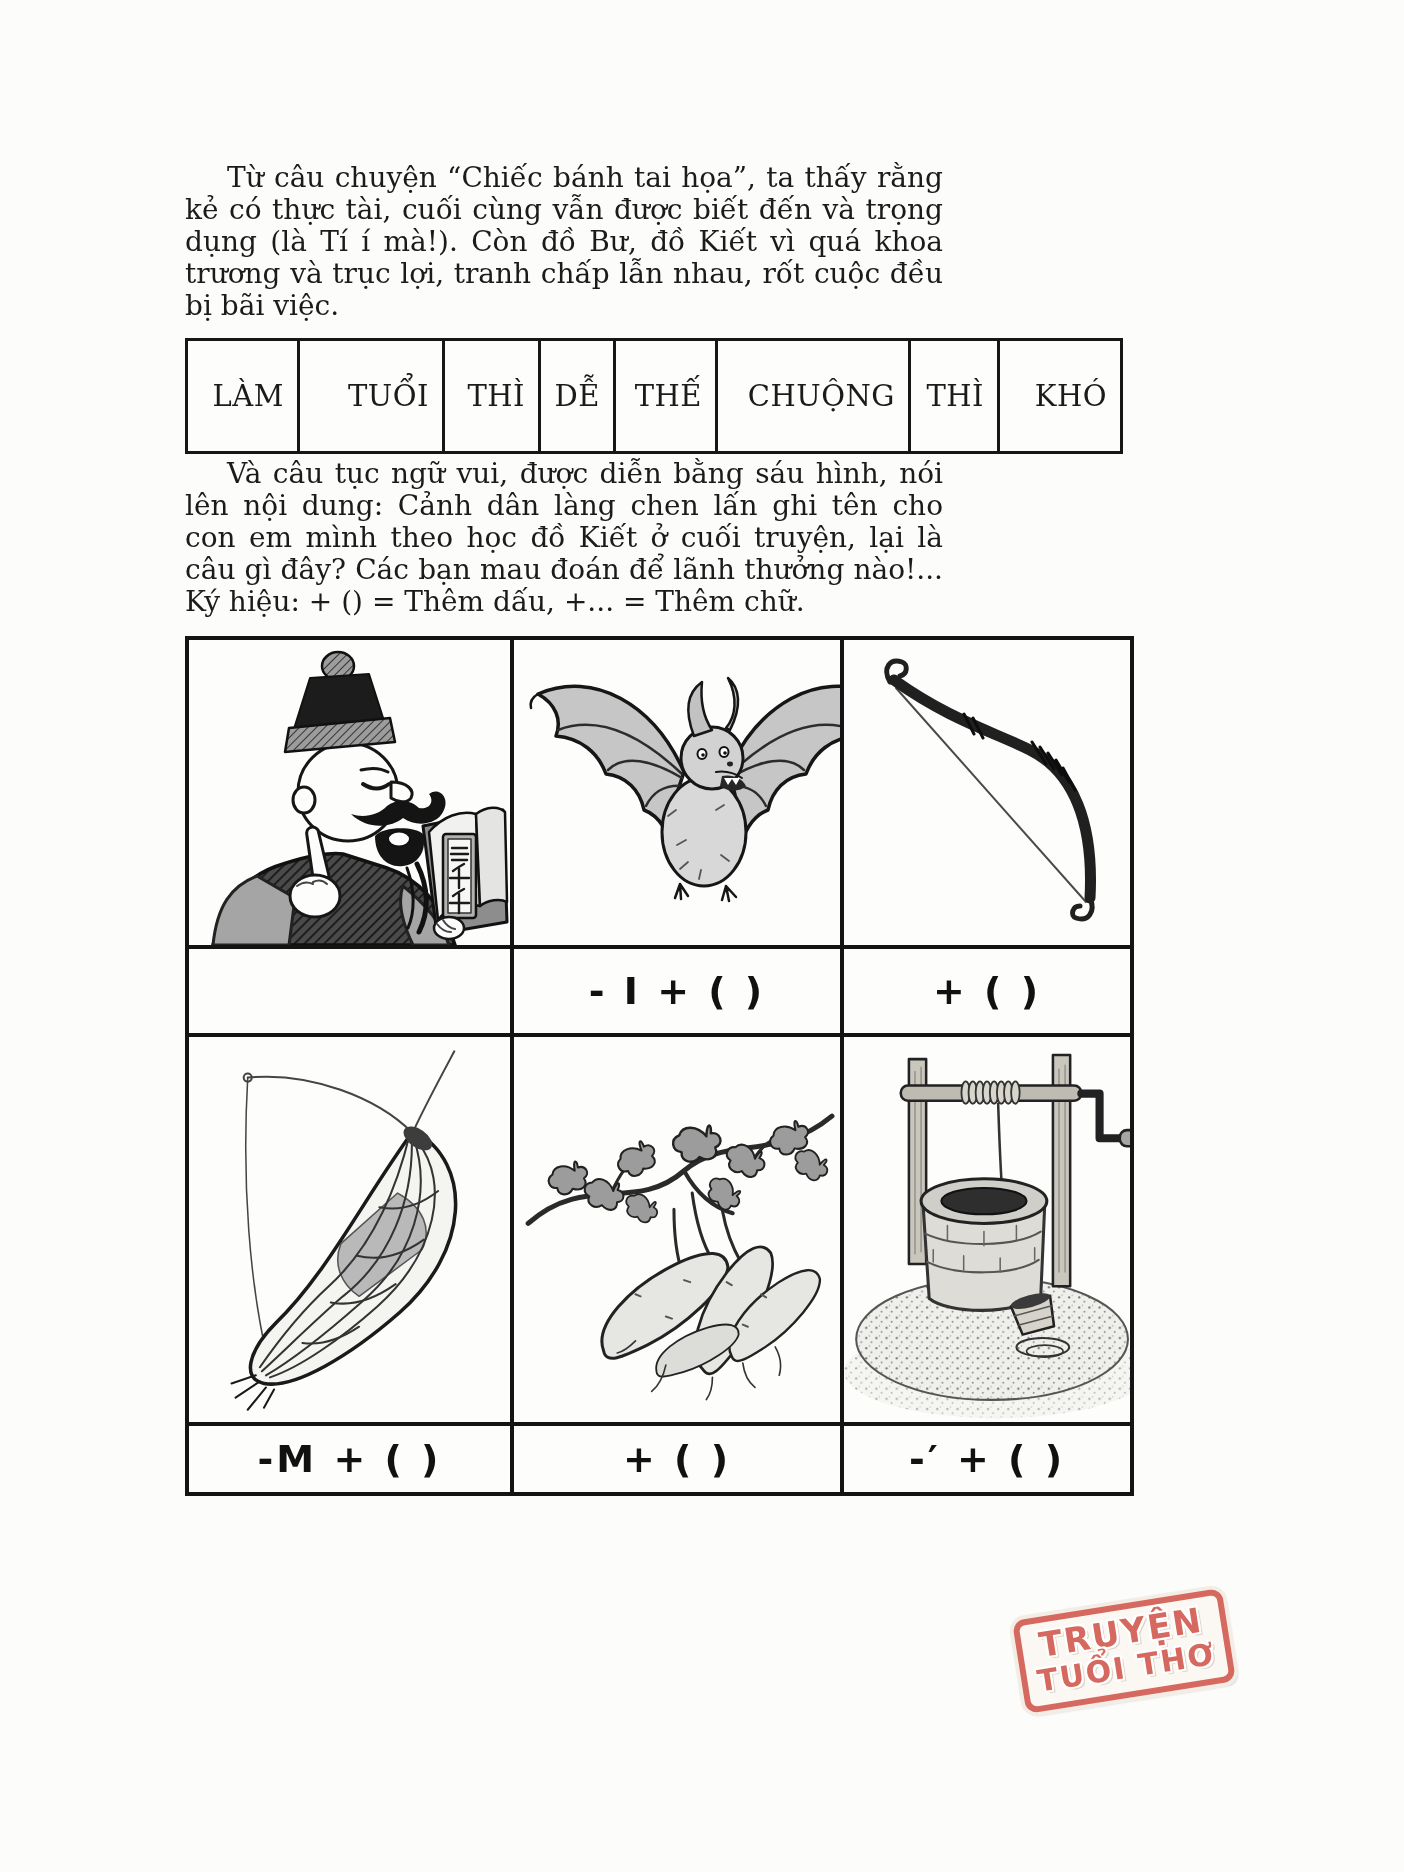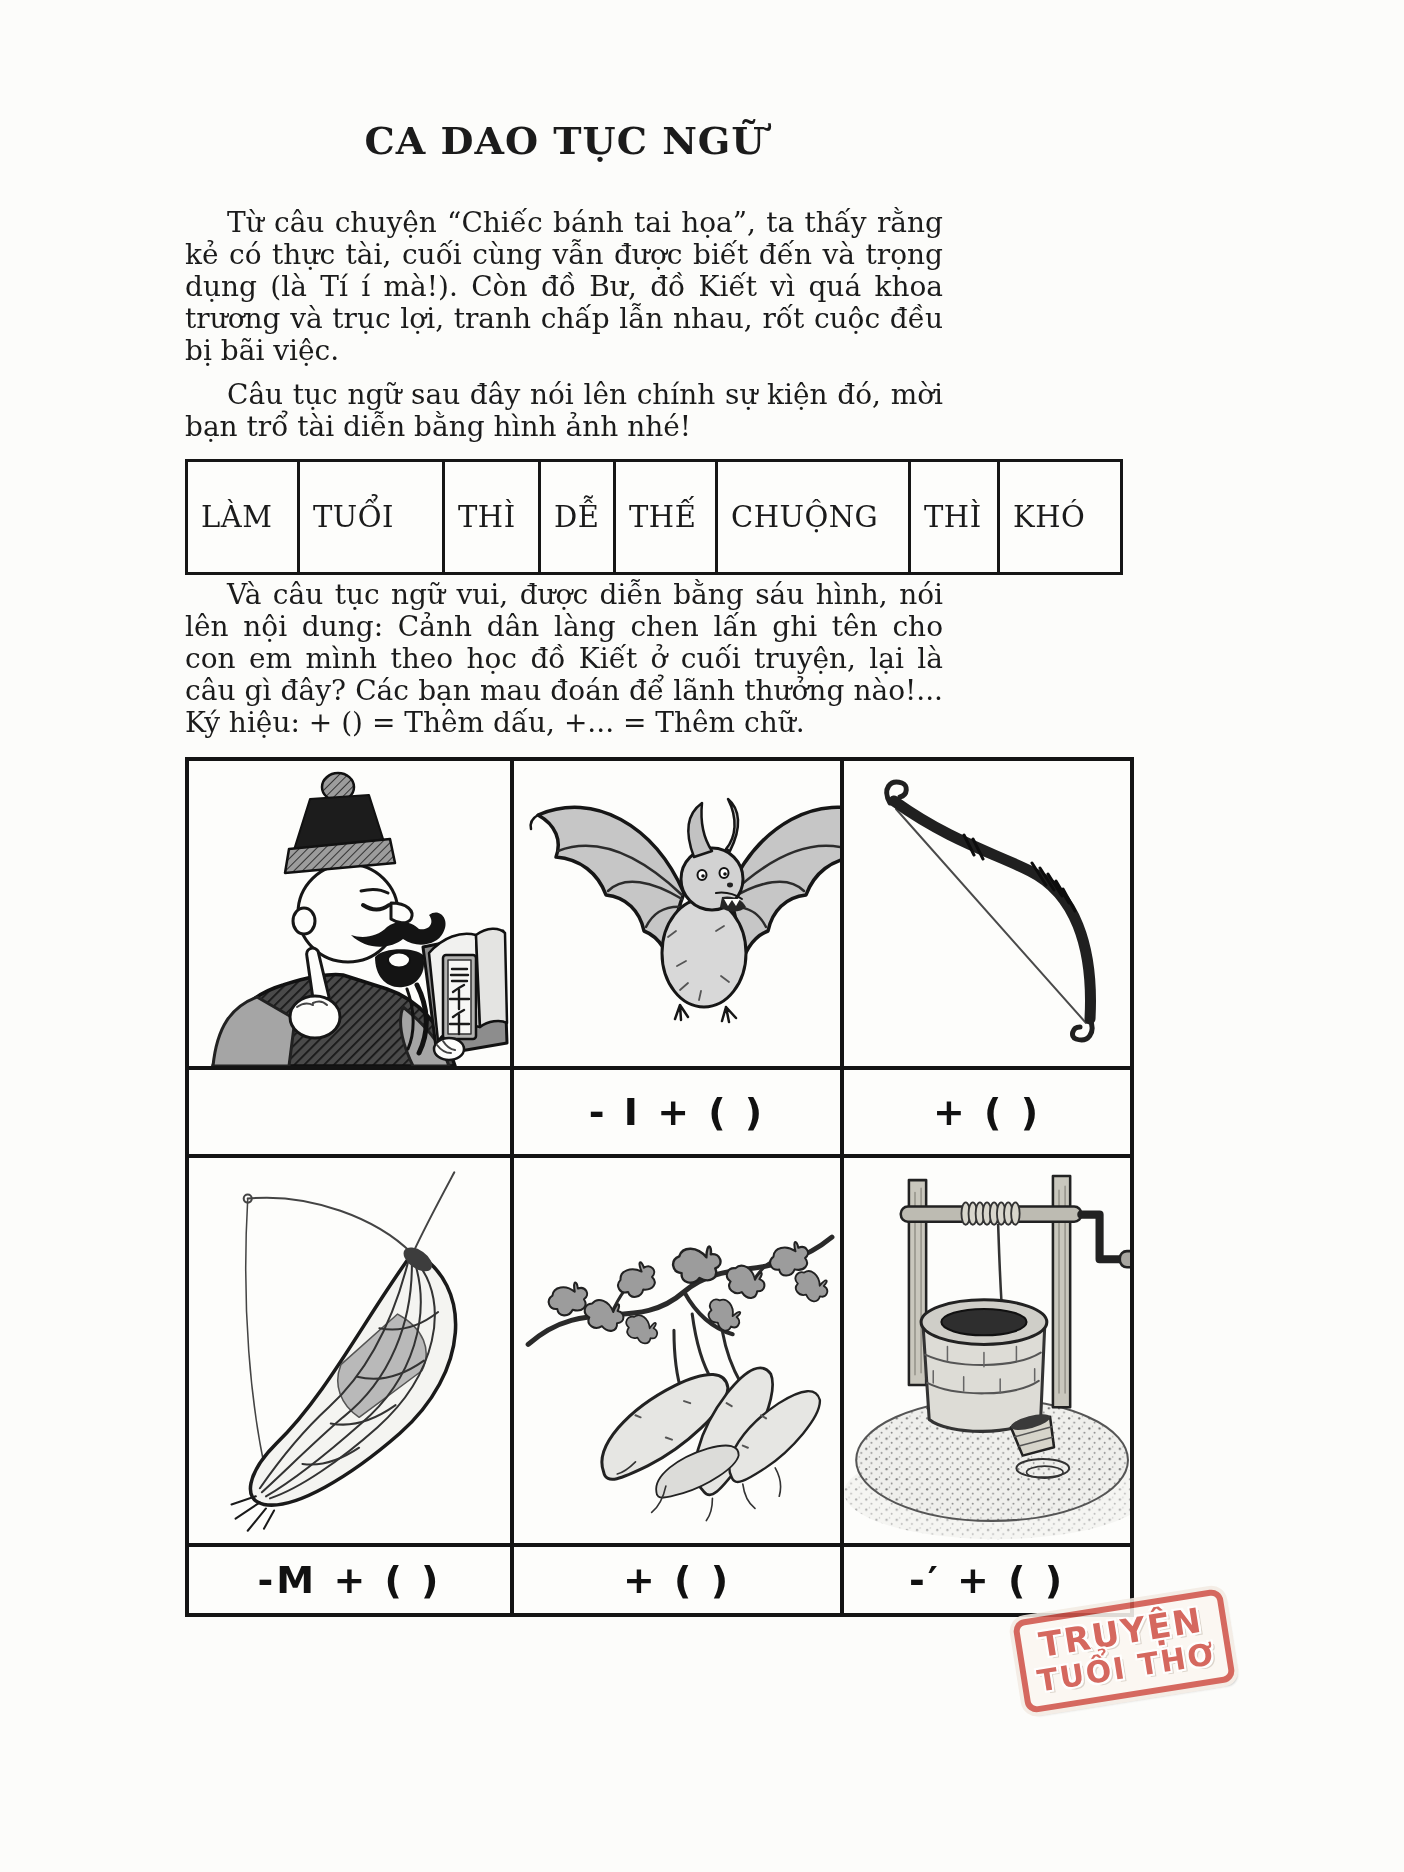--- a/index.html
+++ b/index.html
@@ -17,21 +17,21 @@
   .para{
     width:758px;font-size:28px;line-height:32px;text-align:justify;
     text-indent:42px;margin:0;
   }
   .para.p1{margin-top:44px;}
   .para.p2{margin-top:12px;}
   .para.p3{margin-top:4px;}
   table{border-collapse:collapse;table-layout:fixed;}
   .proverb{width:935px;margin-top:16px;}
   .proverb td{
-    border:3px solid #161616;height:84px;text-align:left;vertical-align:middle;
+    border:3px solid #161616;height:84px;text-align:right;vertical-align:middle;
     font-size:29px;letter-spacing:.5px;background:#fdfdfb;padding:13px;
   }
   .puzzle{width:945px;margin-top:18px;}
   .puzzle td{border:4px solid #141414;padding:0;background:#fdfdfb;overflow:hidden;}
   .img-cell{height:305px;vertical-align:middle;}
   .img-cell.tall{height:385px;}
   .img-cell svg{display:block;width:100%;height:100%;}
   .cap-cell{
     text-align:center;vertical-align:middle;
     font-family:"DejaVu Sans", sans-serif;font-weight:bold;font-size:38px;
@@ -55,24 +55,22 @@
   }
   .stamp-line.l1{font-size:34px;line-height:38px;}
   .stamp-line.l2{font-size:30px;line-height:34px;}
   .ill{stroke-linecap:round;stroke-linejoin:round;}
 </style>
 </head>
 <body>
 
 <div class="content">
 
-  <h1 class="title">CA DAO TỤC NGỮ</h1>
 
   <p class="para p1">Từ câu chuyện “Chiếc bánh tai họa”, ta thấy rằng kẻ có thực tài, cuối cùng vẫn được biết đến và trọng dụng (là Tí í mà!). Còn đồ Bư, đồ Kiết vì quá khoa trương và trục lợi, tranh chấp lẫn nhau, rốt cuộc đều bị bãi việc.</p>
-  <p class="para p2">Câu tục ngữ sau đây nói lên chính sự kiện đó, mời bạn trổ tài diễn bằng hình ảnh nhé!</p>
 
   <table class="proverb">
     <colgroup>
         <col style="width:112px">
         <col style="width:145px">
         <col style="width:96px">
         <col style="width:75px">
         <col style="width:102px">
         <col style="width:193px">
         <col style="width:89px">

